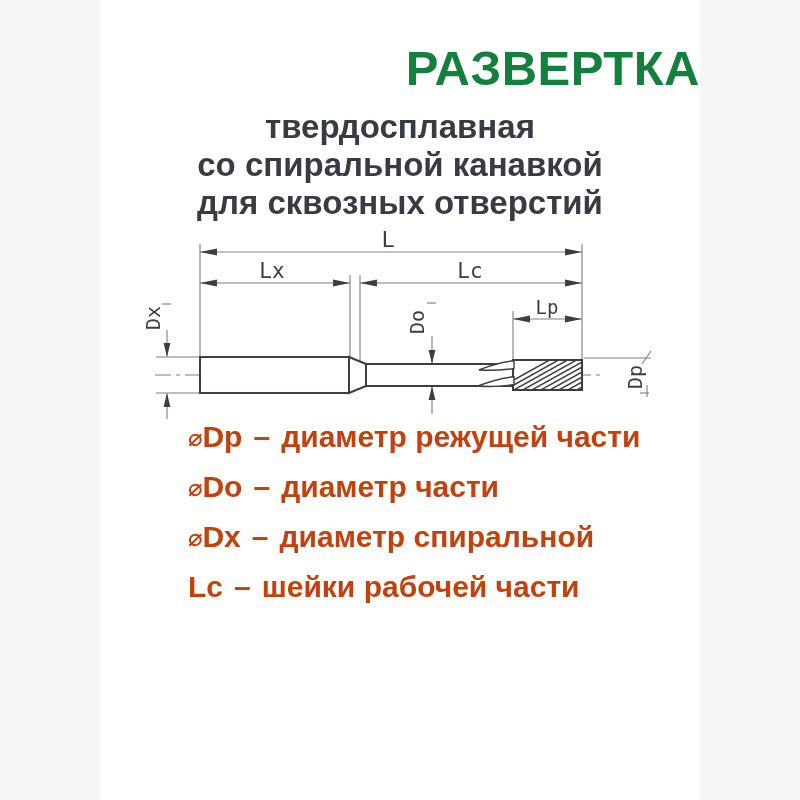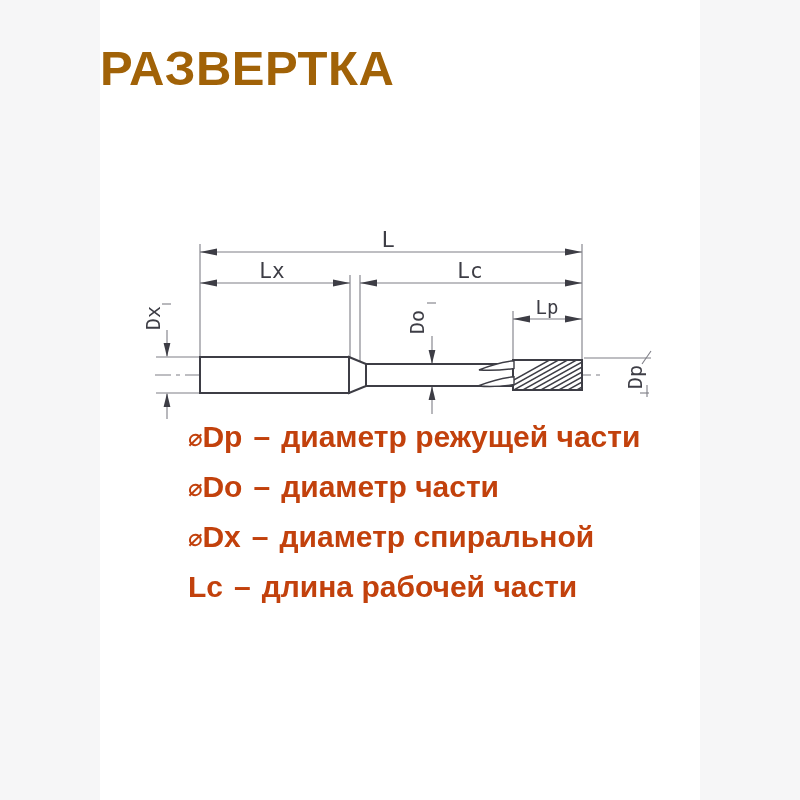--- a/index.html
+++ b/index.html
@@ -6,23 +6,23 @@
   body{
     width:800px;height:800px;position:relative;overflow:hidden;
     background:#f6f6f7;
     font-family:"Liberation Sans","DejaVu Sans",sans-serif;
   }
   .panel{
     position:absolute;left:100px;top:0;width:600px;height:800px;
     background:#ffffff;
   }
   .title{
-    position:absolute;left:0;top:42px;width:600px;text-align:left;
+    position:absolute;left:0;top:42px;width:600px;text-align:right;
     font-size:49px;font-weight:800;letter-spacing:0.5px;
-    color:#a16207;line-height:1.1;
+    color:#15803d;line-height:1.1;
   }
   .subtitles{
     position:absolute;left:0;top:108px;width:600px;text-align:center;
     font-size:33px;font-weight:700;color:#3a3a43;line-height:38px;
   }
   .diagram{
     position:absolute;left:0;top:230px;width:600px;height:200px;
   }
   .diagram text{
     font-family:"DejaVu Sans Mono","Liberation Mono",monospace;
@@ -44,20 +44,25 @@
   .legend .dash{font-weight:700;margin:0 11px;}
   .legend .desc{font-weight:600;}
 </style>
 </head>
 <body>
 
 <div class="panel">
 
   <div class="title">РАЗВЕРТКА</div>
 
+  <div class="subtitles">
+    <div>твердосплавная</div>
+    <div>со спиральной канавкой</div>
+    <div>для сквозных отверстий</div>
+  </div>
 
   <svg class="diagram" viewBox="0 0 600 200" width="600" height="200">
     <defs>
       <clipPath id="fluteClip">
           <rect x="414" y="131" width="67" height="28"></rect>
         </clipPath>
     </defs>
 
     <g stroke="#7e7e86" stroke-width="1.1" fill="none">
 
@@ -145,17 +150,17 @@
     <div class="row">
       <span class="phi">⌀</span><span class="code">Dp</span><span class="dash">–</span><span class="desc">диаметр режущей части</span>
     </div>
     <div class="row">
       <span class="phi">⌀</span><span class="code">Do</span><span class="dash">–</span><span class="desc">диаметр части</span>
     </div>
     <div class="row">
       <span class="phi">⌀</span><span class="code">Dx</span><span class="dash">–</span><span class="desc">диаметр спиральной</span>
     </div>
     <div class="row">
-      <span class="phi"></span><span class="code">Lc</span><span class="dash">–</span><span class="desc">длина рабочей части</span>
+      <span class="phi"></span><span class="code">Lc</span><span class="dash">–</span><span class="desc">шейки рабочей части</span>
     </div>
   </div>
 
 </div>
 
 </body></html>

